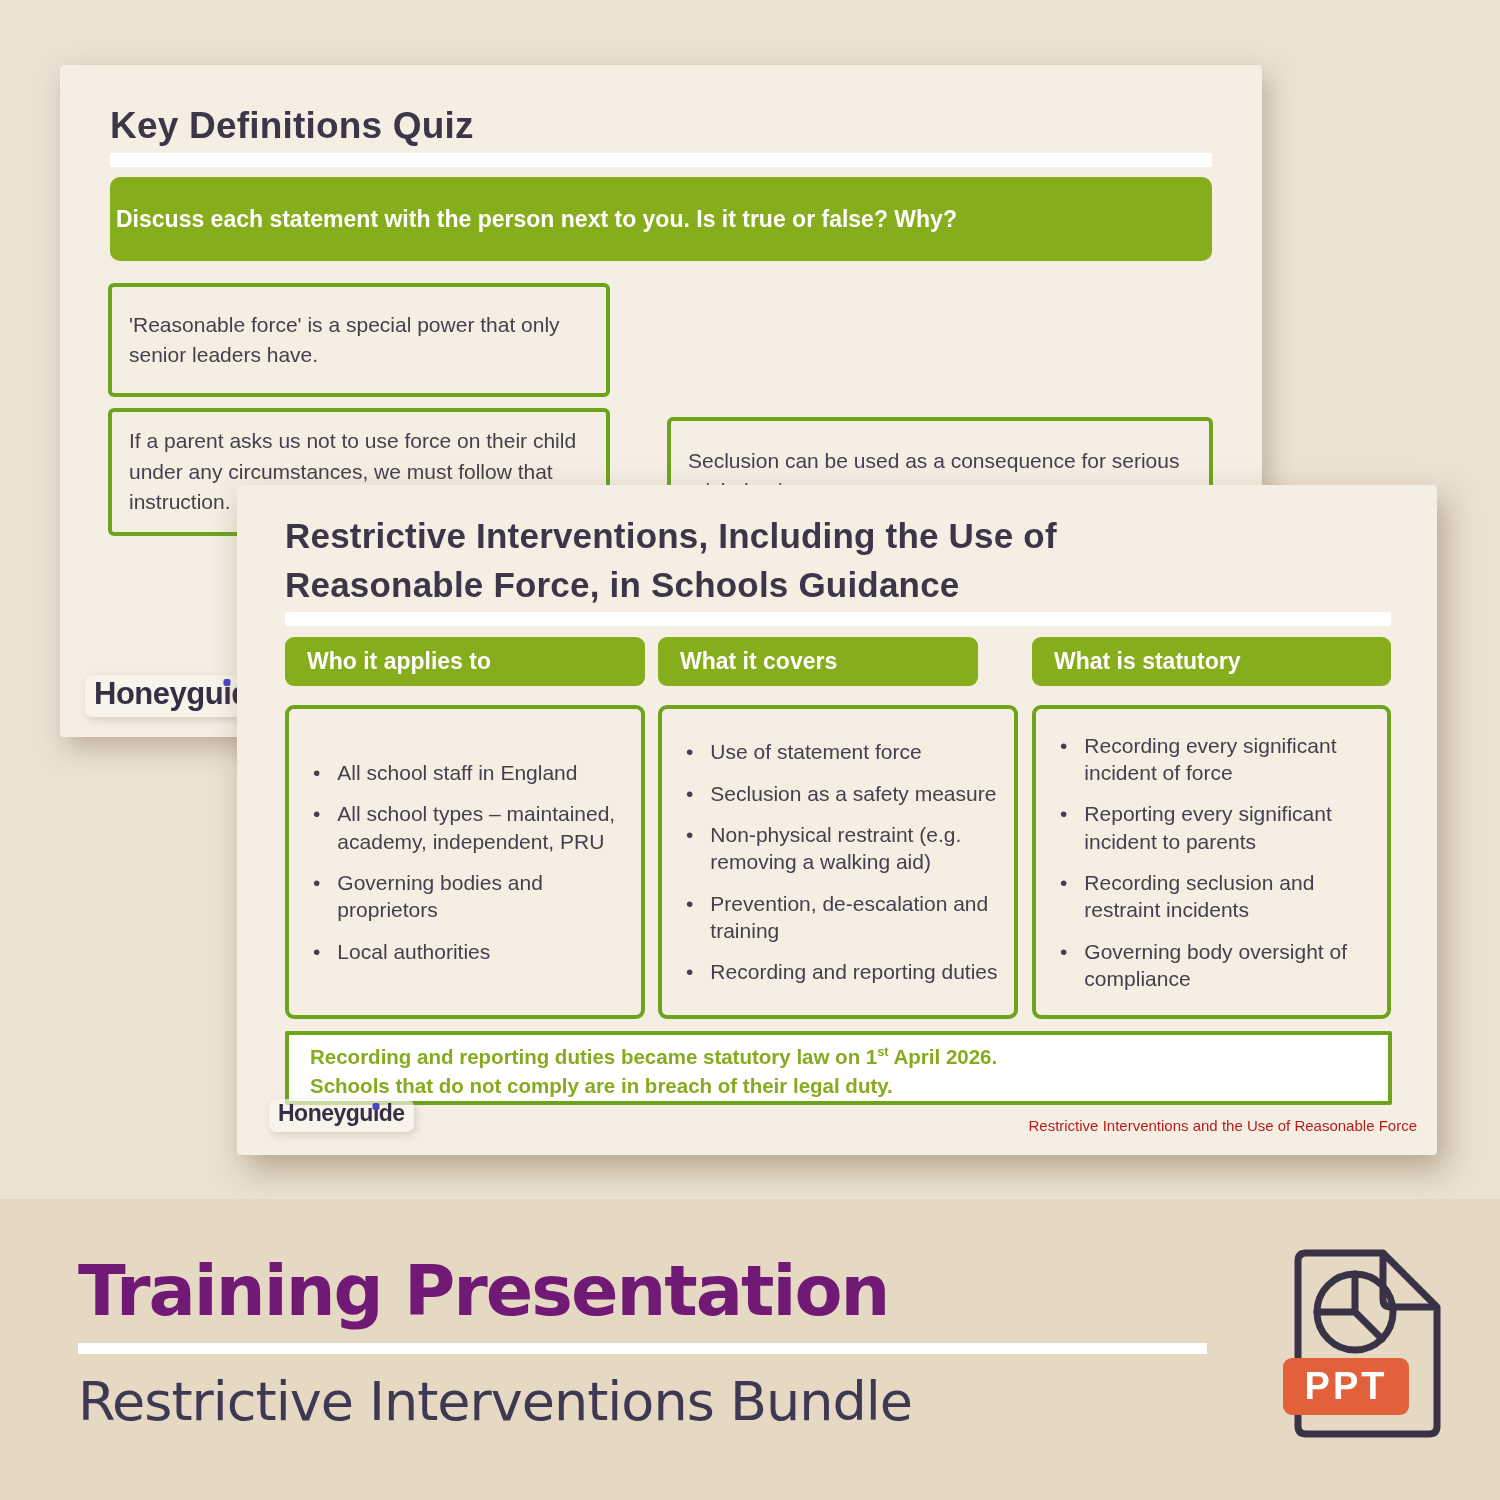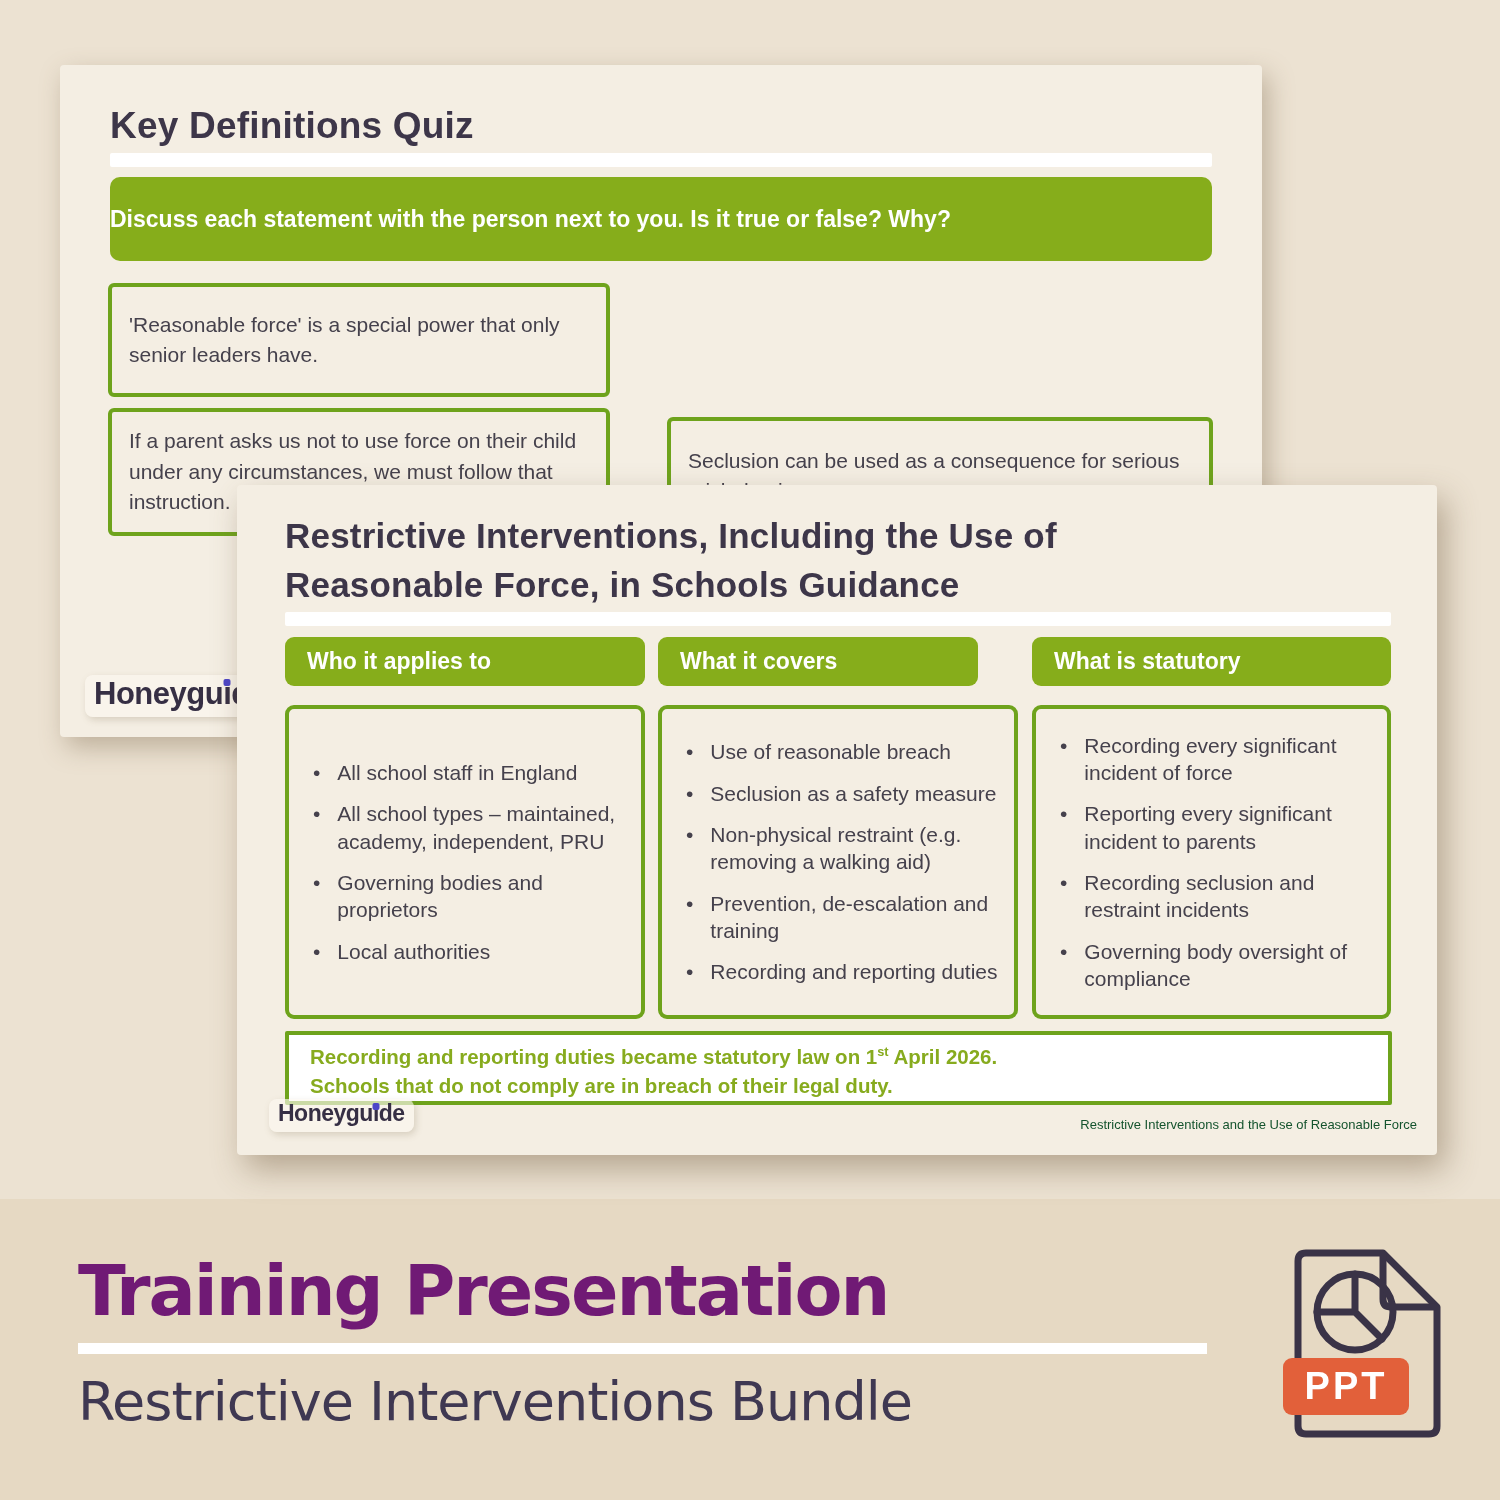--- a/index.html
+++ b/index.html
@@ -11,21 +11,21 @@
   
   .slide{position:absolute;background:#f4eee3;border-radius:4px;}
   .slide-back{left:60px;top:65px;width:1202px;height:672px;
     box-shadow:6px 10px 26px rgba(112,92,62,.38);z-index:1;}
   .slide-front{left:237px;top:485px;width:1200px;height:670px;
     box-shadow:8px 14px 32px rgba(112,92,62,.45);z-index:2;}
   .sl-title{position:absolute;font-weight:bold;color:#3d3649;letter-spacing:.2px;}
   .white-bar{position:absolute;background:#ffffff;height:14px;border-radius:2px;}
   .green-banner{position:absolute;background:#86ad1b;border-radius:10px;color:#fff;
     font-weight:bold;font-size:23px;display:flex;align-items:center;
-    padding:0 0;box-sizing:border-box;}
+    padding:0 6px;box-sizing:border-box;}
   .qbox{position:absolute;border:4px solid #6ea31c;border-radius:6px;
     box-sizing:border-box;display:flex;align-items:center;
     padding:10px 17px;font-size:21px;color:#45414c;line-height:1.45;}
   
   .logo{position:absolute;font-weight:bold;font-size:31px;color:#362f44;
     letter-spacing:-.5px;background:rgba(252,248,240,.65);
     padding:1px 9px 5px;border-radius:8px;
     box-shadow:2px 3px 7px rgba(120,100,70,.22);}
   .logo-i{position:relative;}
   .logo-i::before{content:"";position:absolute;left:50%;top:3px;
@@ -40,21 +40,21 @@
     border-radius:9px;box-sizing:border-box;display:flex;flex-direction:column;
     justify-content:center;padding:6px 14px;}
   .bullet{display:flex;gap:17px;font-size:21px;color:#45414c;line-height:1.3;
     margin:7px 0;padding-left:10px;}
   .bullet::before{content:"\2022";flex:0 0 auto;}
   .note-box{position:absolute;left:48px;top:546px;width:1107px;height:74px;
     background:#ffffff;border:4px solid #6ea31c;border-radius:2px;
     box-sizing:border-box;padding:8px 21px;font-weight:bold;font-size:20.5px;
     color:#87ab1e;line-height:1.4;}
   .note-box sup{font-size:.62em;vertical-align:super;}
-  .footer-right{position:absolute;right:20px;top:632px;font-size:13px;color:#14532d;}
+  .footer-right{position:absolute;right:20px;top:632px;font-size:15px;color:#b91c1c;}
   
   .band{position:absolute;left:0;top:1199px;width:1500px;height:301px;background:#e6d9c3;}
   .band-title{position:absolute;left:78px;top:1250px;font-size:70px;font-weight:bold;
     color:#701a75;letter-spacing:-2px;font-family:"DejaVu Sans",sans-serif;z-index:3;}
   .band-rule{position:absolute;left:78px;top:1343px;width:1129px;height:11px;
     background:#ffffff;z-index:3;}
   .band-sub{position:absolute;left:78px;top:1370px;font-size:54px;font-weight:500;
     color:#3f3852;letter-spacing:-1px;font-family:"DejaVu Sans",sans-serif;z-index:3;}
   .ppt-icon{position:absolute;left:1280px;top:1240px;z-index:3;}
 </style>
@@ -87,21 +87,21 @@
     <div class="pill" style="left:795px;width:359px;">What is statutory</div>
 
     <div class="col-box" style="left:48px;width:360px;">
       <div class="bullet">All school staff in England</div>
       <div class="bullet">All school types – maintained, academy, independent, PRU</div>
       <div class="bullet">Governing bodies and proprietors</div>
       <div class="bullet">Local authorities</div>
     </div>
 
     <div class="col-box" style="left:421px;width:360px;">
-      <div class="bullet">Use of reasonable breach</div>
+      <div class="bullet">Use of statement force</div>
       <div class="bullet">Seclusion as a safety measure</div>
       <div class="bullet">Non-physical restraint (e.g. removing a walking aid)</div>
       <div class="bullet">Prevention, de-escalation and training</div>
       <div class="bullet">Recording and reporting duties</div>
     </div>
 
     <div class="col-box" style="left:795px;width:359px;">
       <div class="bullet">Recording every significant incident of force</div>
       <div class="bullet">Reporting every significant incident to parents</div>
       <div class="bullet">Recording seclusion and restraint incidents</div>

